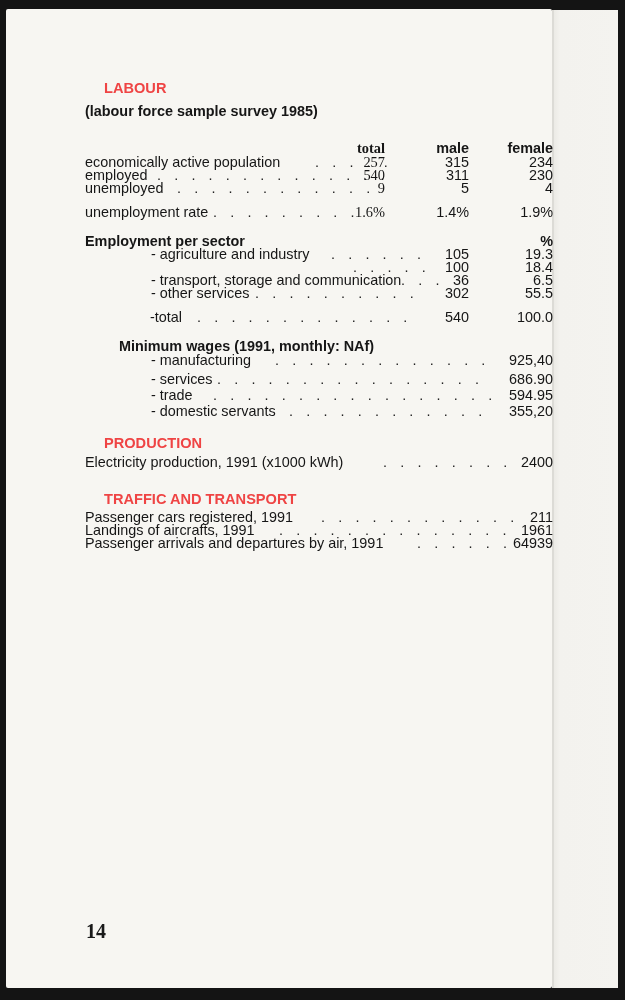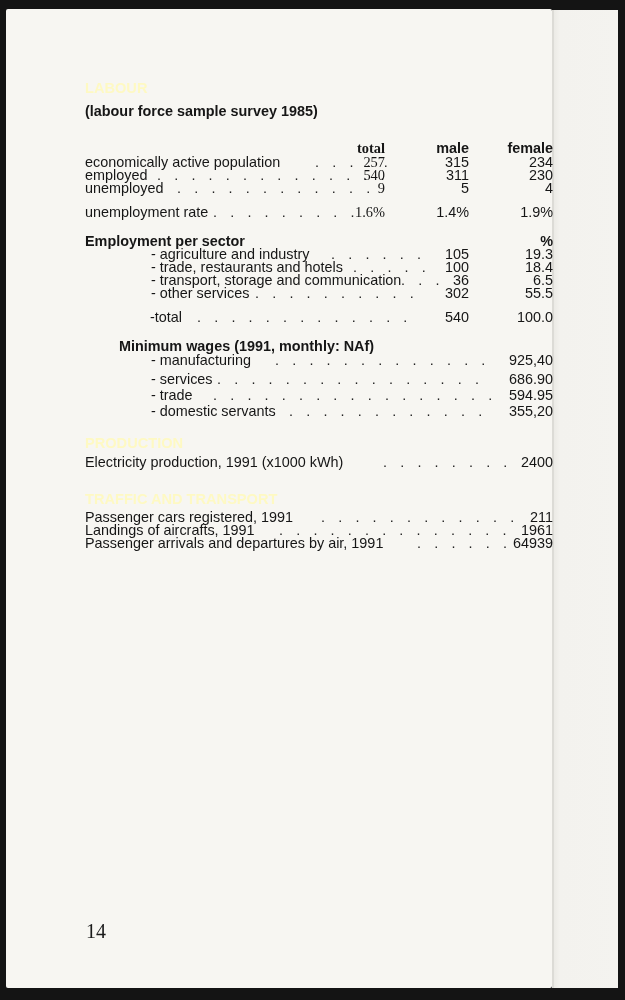--- a/index.html
+++ b/index.html
@@ -11,30 +11,30 @@
     position:absolute; left:6px; top:9px; width:546px; height:979px;
     background:#f7f6f2; border-radius:2px;
   }
   .page-edge {
     position:absolute; left:552px; top:10px; width:66px; height:978px;
     background:linear-gradient(90deg,#e9e8e3 0%,#f3f2ee 12%,#f4f3ef 100%);
   }
   .page-edge-line { position:absolute; left:552px; top:10px; width:2px; height:978px; background:#dcdbd6; }
   .content { position:absolute; left:0; top:0; width:625px; height:1000px; }
   .row { position:absolute; left:85px; width:468px; height:16px; font-size:14.4px; line-height:16px; white-space:nowrap; }
-  .h-red { color:#fef9c3; font-weight:bold; font-size:14.6px; }
+  .h-red { color:#ef4444; font-weight:bold; font-size:14.6px;margin-left:19px; }
   .bold { font-weight:bold; }
   .lbl { position:absolute; left:0; top:0; }
   .dots { position:absolute; top:0; overflow:hidden; letter-spacing:4.6px; color:#222; }
   .num { position:absolute; top:0; text-align:right; }
   .c-total { right:168px;font-family:Liberation Serif, serif; }
   .c-male { right:84px;text-align:right; }
   .c-female { right:0; }
   .c-right { right:0; }
-  .pagenum { position:absolute; left:86px; top:920px; font-family:"Liberation Serif", serif; font-weight:normal; font-size:20px; color:#1a1a1a; }
+  .pagenum { position:absolute; left:86px; top:920px; font-family:"Liberation Serif", serif; font-weight:bold; font-size:20px; color:#1a1a1a; }
 </style>
 </head>
 <body>
 
 <div class="page"></div>
 <div class="page-edge"></div>
 <div class="page-edge-line"></div>
 
 <div class="content">
 
@@ -85,21 +85,20 @@
     <span class="lbl">Employment per sector</span>
     <span class="num c-right">%</span>
   </div>
   <div class="row" style="top:246px">
     <span class="lbl" style="left:66px">- agriculture and industry</span>
     <span class="dots" style="left:246px;width:104px">. . . . . . . . . .</span>
     <span class="num c-male">105</span>
     <span class="num c-female">19.3</span>
   </div>
   <div class="row" style="top:259px">
-    <span class="lbl" style="left:66px">- trade, restaurants and hotels</span>
     <span class="dots" style="left:268px;width:82px">. . . . . . . .</span>
     <span class="num c-male">100</span>
     <span class="num c-female">18.4</span>
   </div>
   <div class="row" style="top:272px">
     <span class="lbl" style="left:66px">- transport, storage and communication</span>
     <span class="dots" style="left:316px;width:40px">. . . .</span>
     <span class="num c-male">36</span>
     <span class="num c-female">6.5</span>
   </div>

